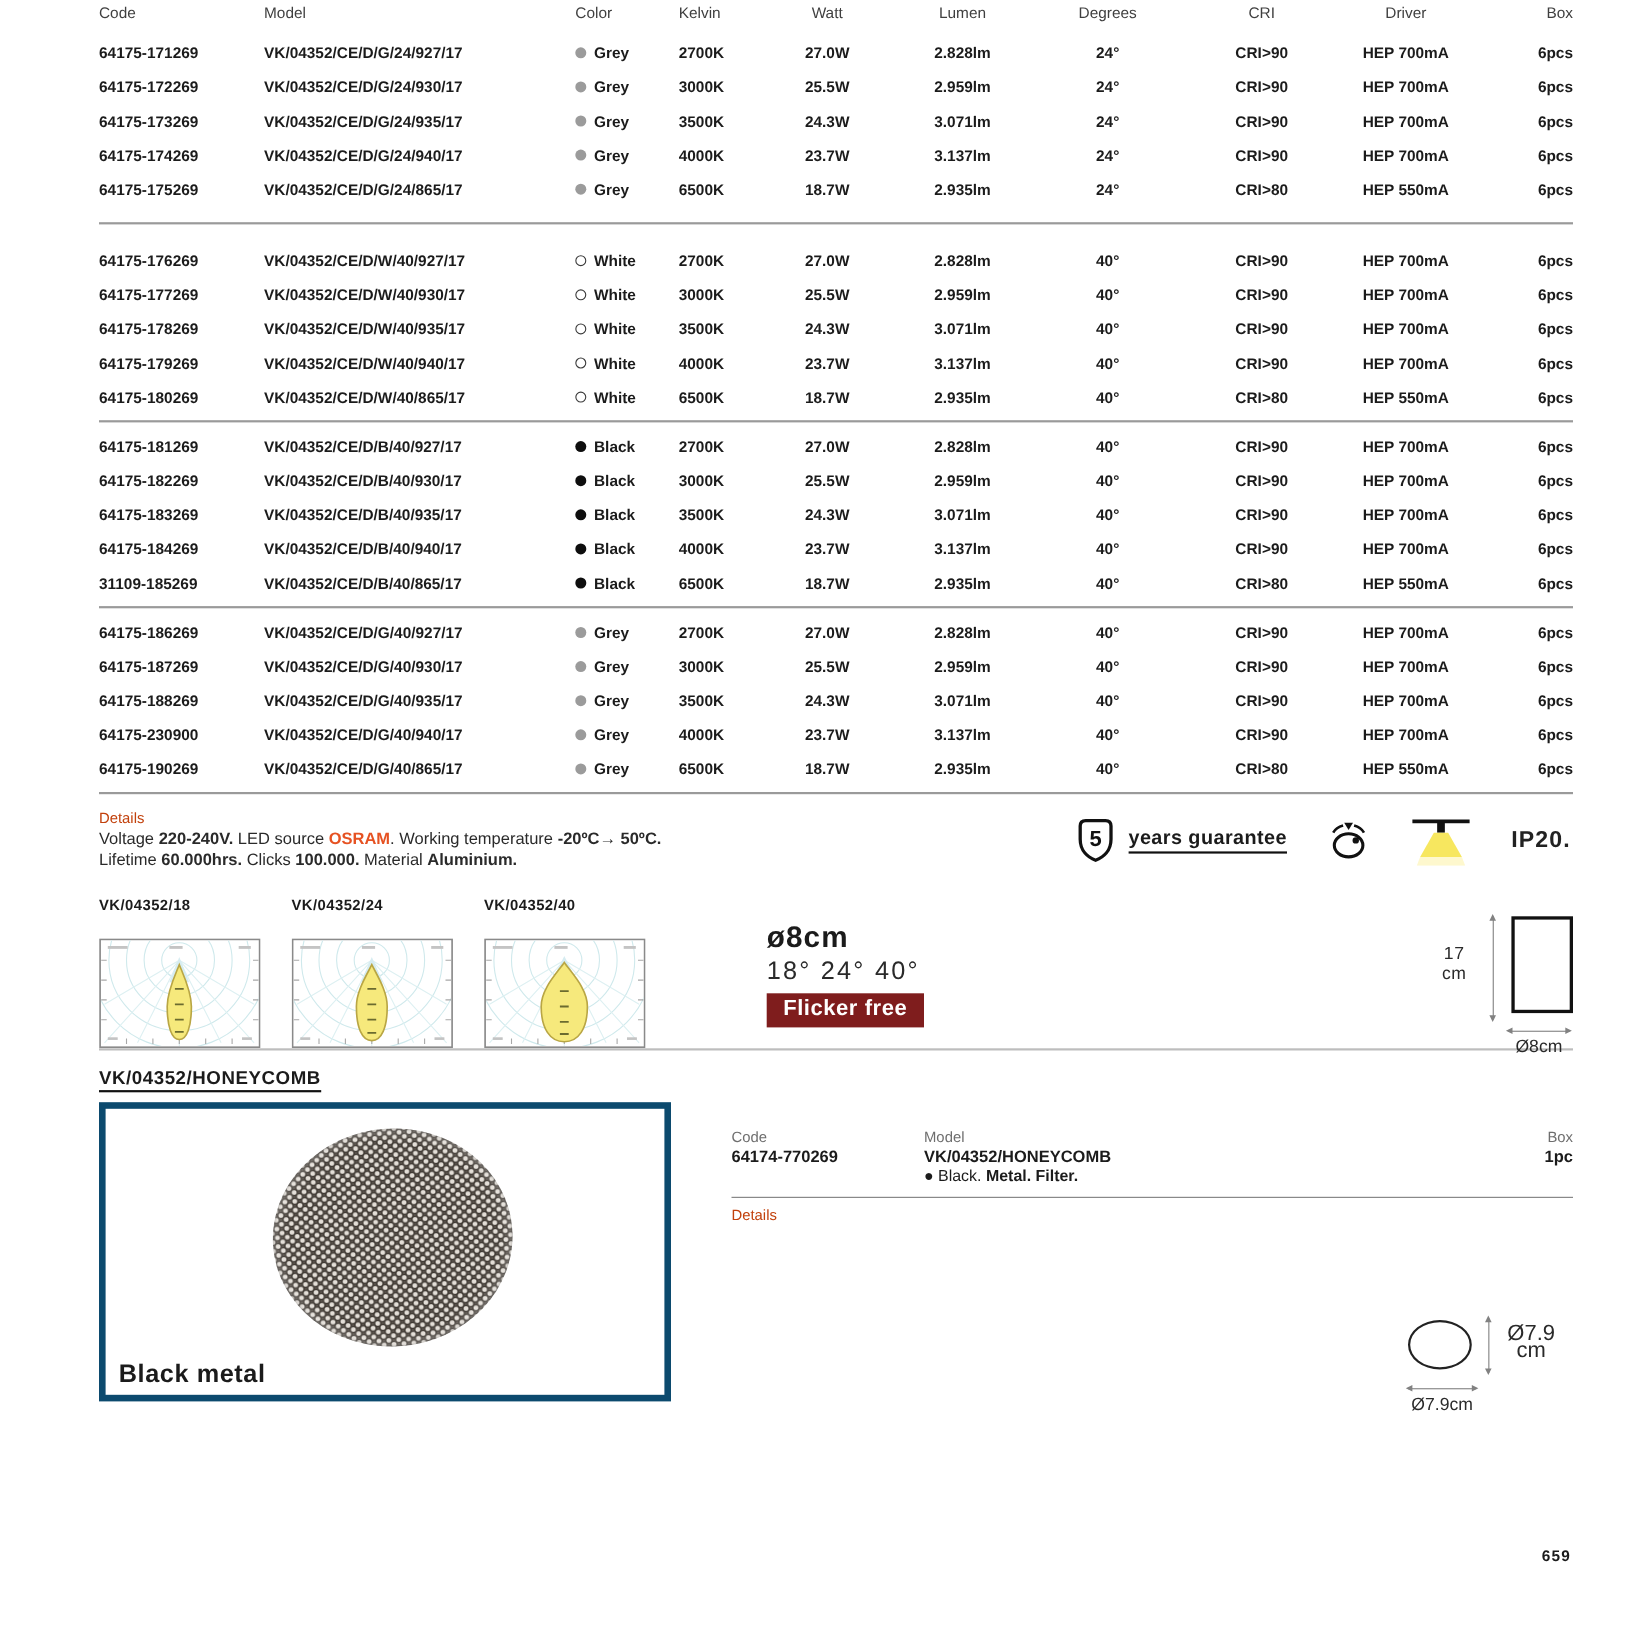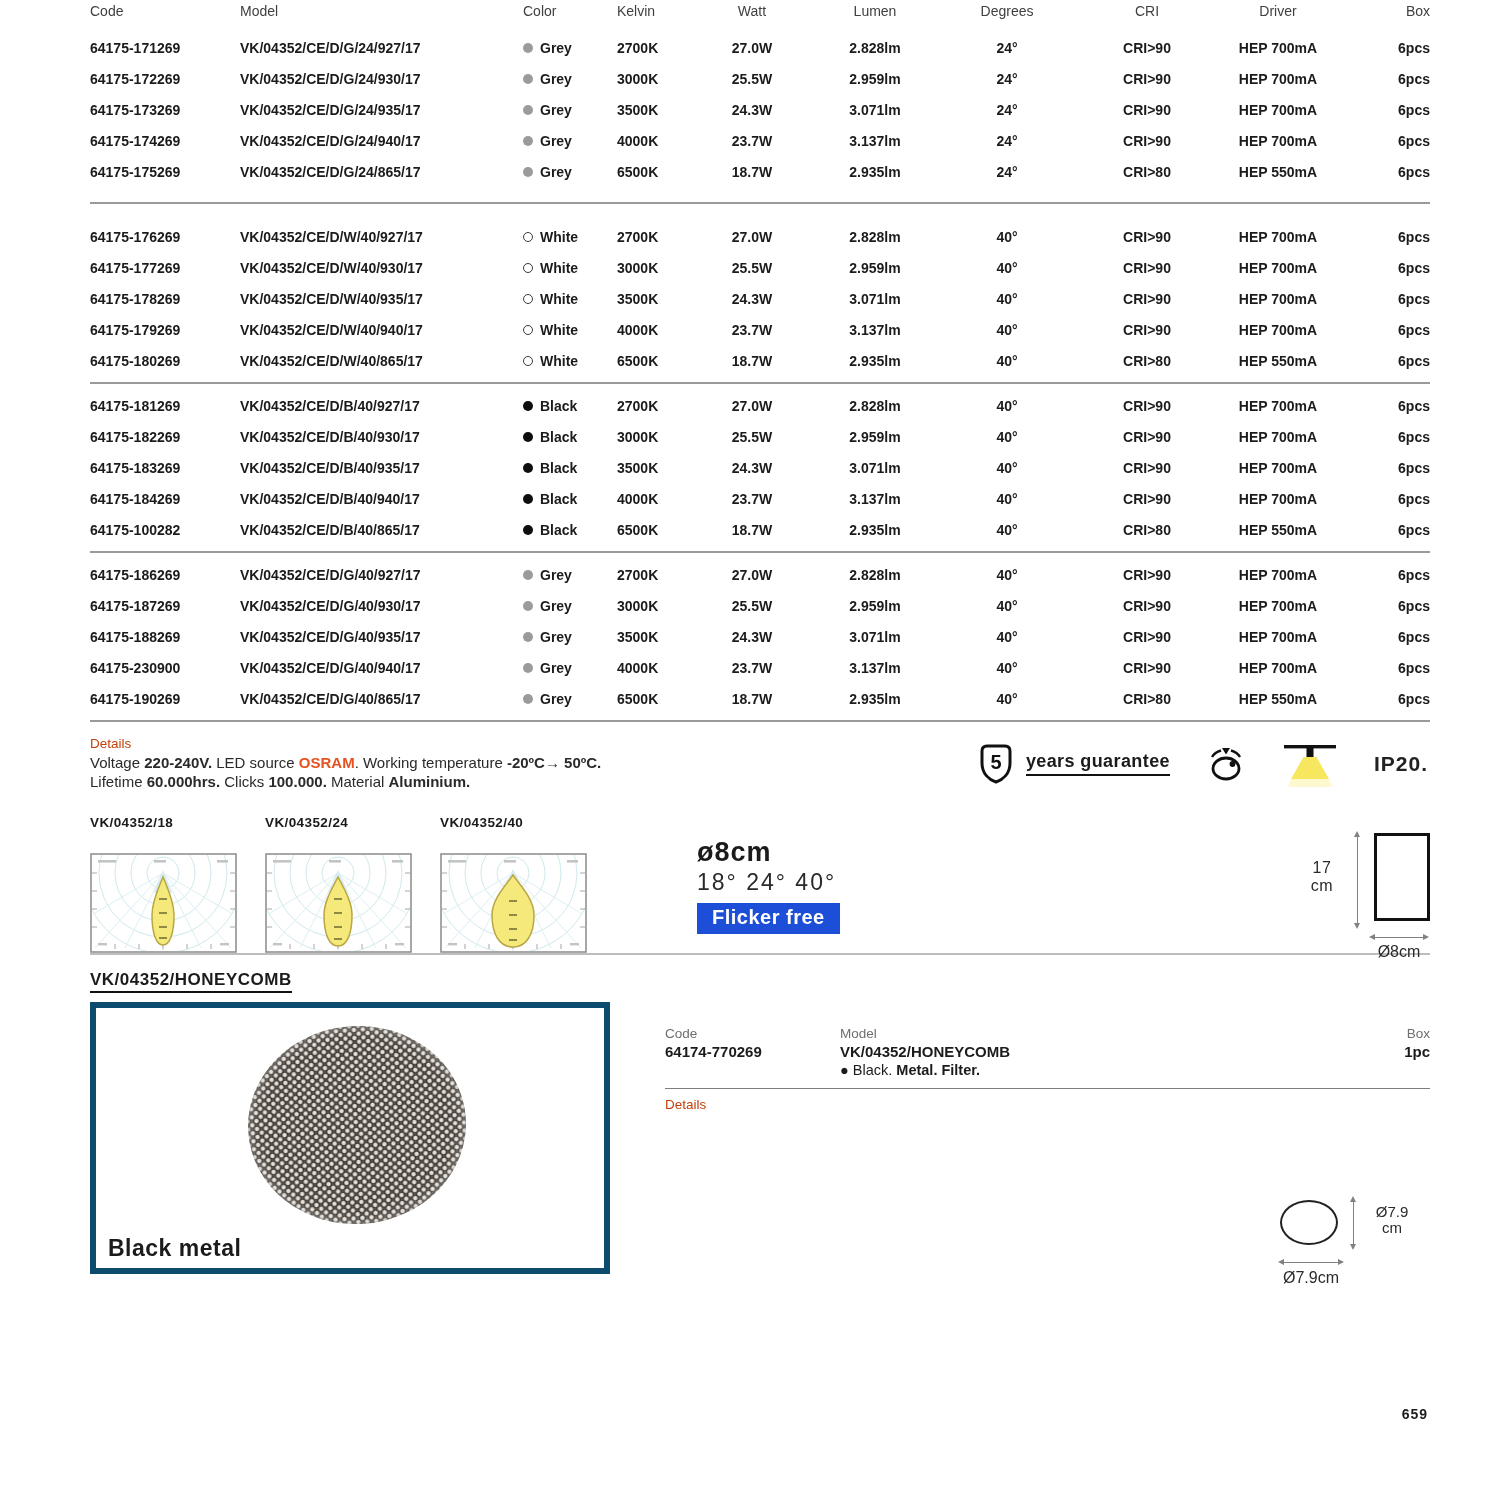--- a/index.html
+++ b/index.html
@@ -40,21 +40,21 @@
   .ip { font-size:21px; font-weight:700; letter-spacing:1px; color:#222; }
 
   
   .photo-section { position:relative; margin-top:24px; height:122px; }
   .diagrams { display:flex; gap:28px; }
   .diagram-label { font-size:13.5px; font-weight:700; letter-spacing:.4px; margin-bottom:23px; }
   .diag-box { display:block; }
   .specs { position:absolute; left:607px; top:22px; }
   .spec-diameter { font-size:27px; font-weight:700; letter-spacing:1px; }
   .spec-beams { font-size:23px; letter-spacing:2px; color:#2a2a2a; margin-top:1px; }
-  .flicker { display:inline-block; margin-top:7px; background:#1d4ed8; color:#fff;
+  .flicker { display:inline-block; margin-top:7px; background:#7f1d1d; color:#fff;
     font-size:20px; font-weight:700; padding:3px 15px 5px; letter-spacing:.5px;text-align:center; }
 
   
   .dim-draw { position:absolute; right:0; top:16px; width:132px; height:126px; }
   .dim-rect { position:absolute; right:0; top:2px; width:56px; height:88px; border:3px solid #111; background:#fff; }
   .vline { position:absolute; width:1px; background:#818181; }
   .vline::before { content:""; position:absolute; top:-1px; left:-3px;
     border:3.5px solid transparent; border-bottom:6px solid #818181; transform:translateY(-4px); }
   .vline::after  { content:""; position:absolute; bottom:-1px; left:-3px;
     border:3.5px solid transparent; border-top:6px solid #818181; transform:translateY(4px); }
@@ -100,21 +100,21 @@
   .hc-attrs { font-size:14.5px; margin-top:2px; }
   .hc-sep { border-top:1.5px solid #7d7d7d; margin:10px 0 8px; }
   .hc-details-text { font-size:15px; margin-top:2px; }
 
   
   .hc-dim { position:absolute; right:0; top:218px; width:152px; height:110px; }
   .hc-ellipse { position:absolute; left:2px; top:12px; width:58px; height:45px;
     border:2.5px solid #222; border-radius:50%; background:#fff; }
   .hc-vline { left:75px; top:10px; height:50px; }
   .hc-side-label { position:absolute; left:86px; top:16px; width:56px; text-align:center;
-    font-size:15px; line-height:16px; color:#2a2a2a; }
+    font-size:20px; line-height:16px; color:#2a2a2a; }
   .hc-hline { left:2px; top:74px; width:62px; }
   .hc-bottom-label { position:absolute; left:-3px; top:81px; width:72px; text-align:center;
     font-size:16px; color:#2a2a2a; }
 
   .page-num { position:absolute; right:72px; top:1406px; font-size:14px; font-weight:700; letter-spacing:1px; }
 </style>
 </head>
 <body>
 
 <div class="page">
@@ -341,21 +341,21 @@
             </div>
             <div class="a-l">4000K</div>
             <div class="a-c">23.7W</div>
             <div class="a-c">3.137lm</div>
             <div class="a-c">40°</div>
             <div class="a-c">CRI&gt;90</div>
             <div class="a-c">HEP 700mA</div>
             <div class="a-r">6pcs</div>
           </div>
           <div class="t-row">
-            <div class="a-l">64175-100282</div>
+            <div class="a-l">31109-185269</div>
             <div class="a-l">VK/04352/CE/D/B/40/865/17</div>
             <div class="a-l c-color">
               <div class="dot dot-black"></div>
               <span>Black</span>
             </div>
             <div class="a-l">6500K</div>
             <div class="a-c">18.7W</div>
             <div class="a-c">2.935lm</div>
             <div class="a-c">40°</div>
             <div class="a-c">CRI&gt;80</div>

